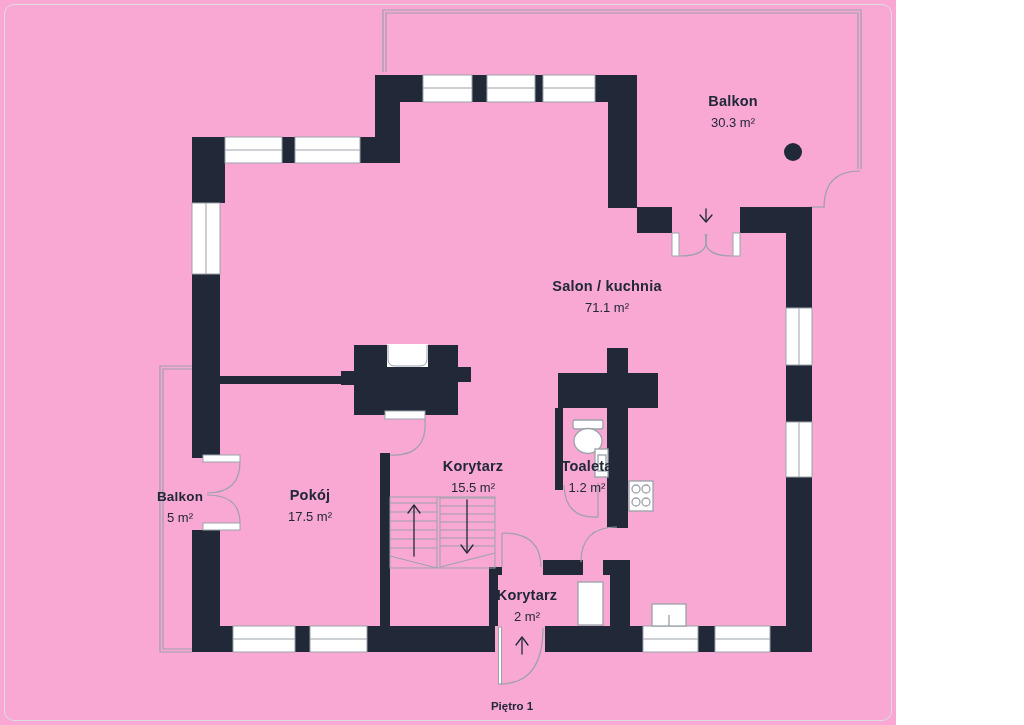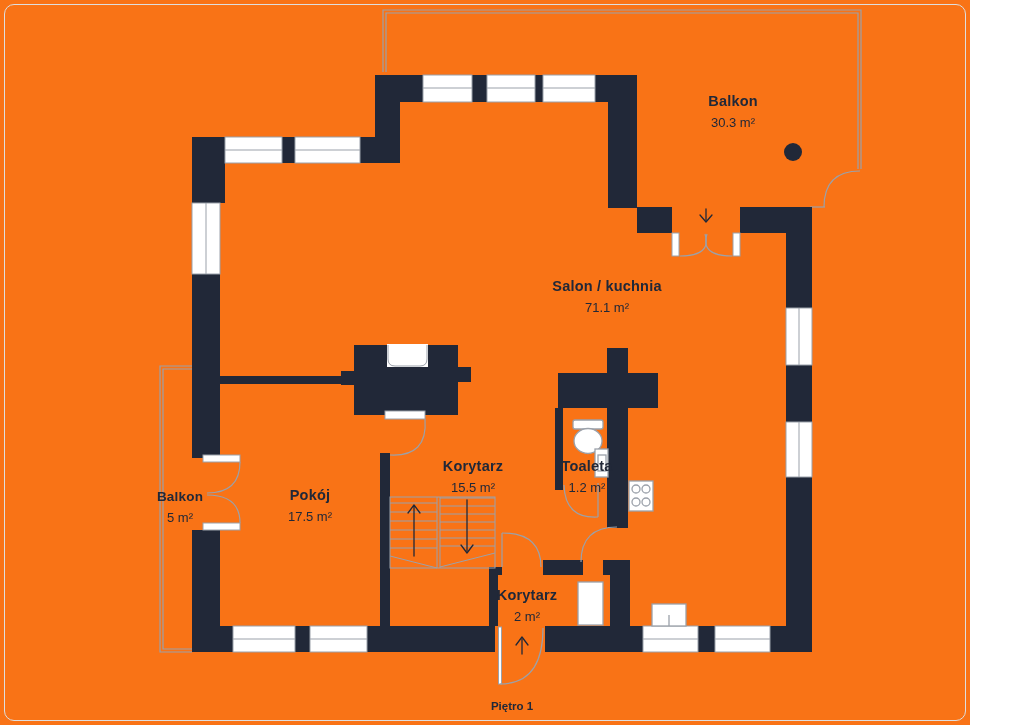--- a/index.html
+++ b/index.html
@@ -1,17 +1,17 @@
 <!DOCTYPE html>
 <html style="--wall: #212838; --line-gray: #9ba1aa; --text: #212838;"><head>
 <meta charset="utf-8">
 <style>
   html,body{margin:0;padding:0;background:#fff;}
   .canvas{
-    position:relative;width:970px;height:725px;background:#f97316;
+    position:relative;width:896px;height:725px;background:#f9a8d4;
     font-family:"Liberation Sans", sans-serif;overflow:hidden;
   }
   .page-border{
     position:absolute;left:4px;top:4px;right:4px;bottom:4px;
     border:1px solid #dedede;border-radius:10px;pointer-events:none;
   }
   svg{position:absolute;left:0;top:0;}
   .w{fill:var(--wall,#212838);}
   .win{fill:#ffffff;stroke:var(--line-gray,#9ba1aa);stroke-width:1;}
   .winline{stroke:var(--line-gray,#9ba1aa);stroke-width:1;fill:none;}

